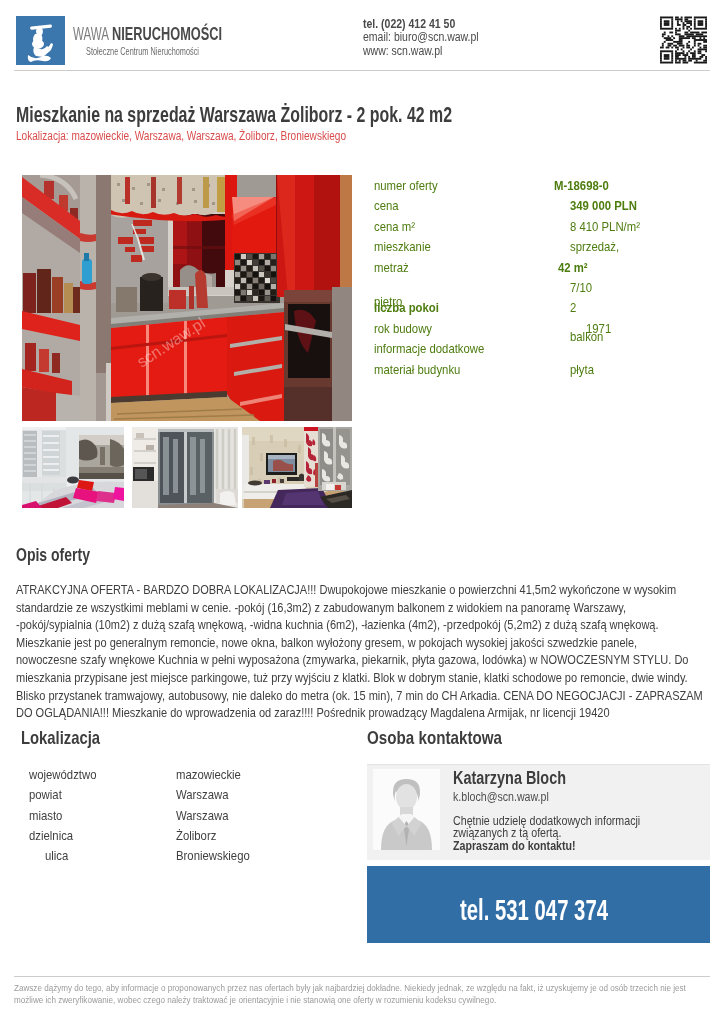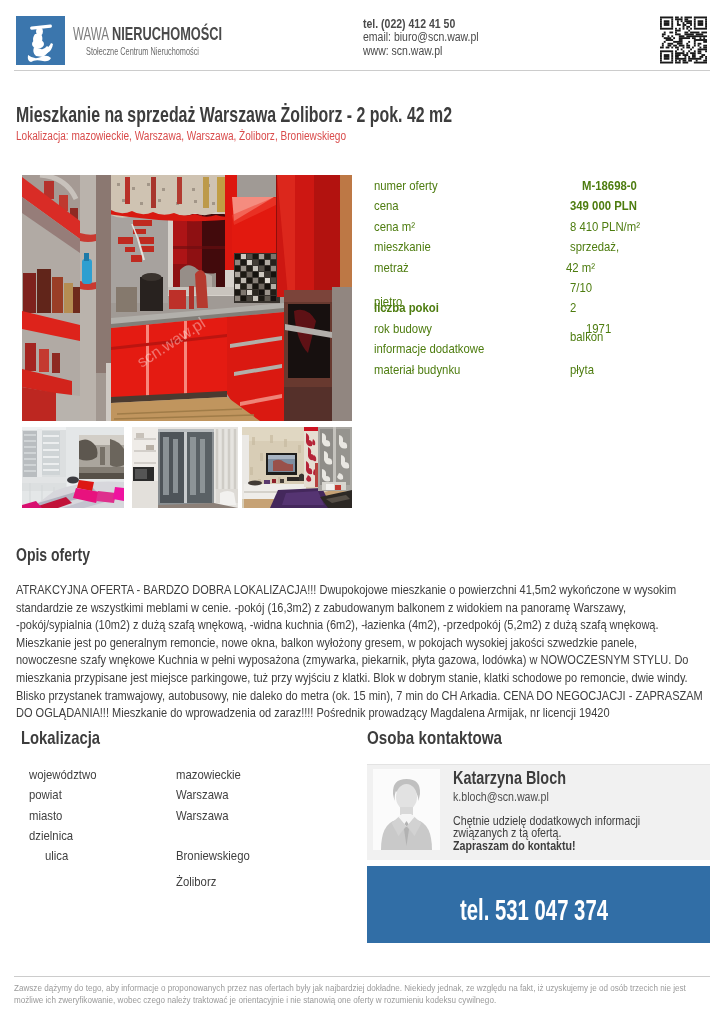--- a/index.html
+++ b/index.html
@@ -418,33 +418,33 @@
   <path d="M89 228 L205 222 L238 246 L89 246 z" fill="#c0955e"></path>
   <path d="M95 239 L220 234" stroke="#a07c48" stroke-width="1.5" fill="none"></path>
   <path d="M92 244 L232 240" stroke="#a07c48" stroke-width="1.5" fill="none"></path>
 
   <text x="152" y="172" font-family="Liberation Sans" font-size="16" fill="#ffffff" opacity="0.38" transform="rotate(-33 152 172)" text-anchor="middle">scn.waw.pl</text>
 </svg>
 
 <div class="abs" style="left:374px;top:178px;width:340px;height:210px;font-size:13.5px;color:#4d7c0f;">
 
   <div class="abs" style="top:0.0px;left:0;white-space:nowrap;"><span class="n">numer oferty</span></div>
-    <div class="abs" style="top:0.0px;left:208px;white-space:nowrap;font-weight:bold;"><span class="n">M-18698-0</span></div>
+    <div class="abs" style="top:0.0px;left:180px;white-space:nowrap;font-weight:bold;"><span class="n">M-18698-0</span></div>
 
   <div class="abs" style="top:20.4px;left:0;white-space:nowrap;"><span class="n">cena</span></div>
     <div class="abs" style="top:20.4px;left:196px;white-space:nowrap;font-weight:bold;"><span class="n">349 000 PLN</span></div>
 
   <div class="abs" style="top:40.8px;left:0;white-space:nowrap;"><span class="n">cena m²</span></div>
     <div class="abs" style="top:40.8px;left:196px;white-space:nowrap;"><span class="n">8 410 PLN/m²</span></div>
 
   <div class="abs" style="top:61.2px;left:0;white-space:nowrap;"><span class="n">mieszkanie</span></div>
     <div class="abs" style="top:61.2px;left:196px;white-space:nowrap;"><span class="n">sprzedaż,</span></div>
 
   <div class="abs" style="top:81.6px;left:0;white-space:nowrap;"><span class="n">metraż</span></div>
-    <div class="abs" style="top:81.6px;left:192px;white-space:nowrap;"><span class="n">42 m²</span></div>
+    <div class="abs" style="top:81.6px;left:184px;white-space:nowrap;font-weight:bold;"><span class="n">42 m²</span></div>
 
   <div class="abs" style="top:116px;left:0;white-space:nowrap;"><span class="n">piętro</span></div>
     <div class="abs" style="top:102.0px;left:196px;white-space:nowrap;"><span class="n">7/10</span></div>
 
   <div class="abs" style="top:122.4px;left:0;white-space:nowrap;font-weight:bold;"><span class="n">liczba pokoi</span></div>
     <div class="abs" style="top:122.4px;left:196px;white-space:nowrap;"><span class="n">2</span></div>
 
   <div class="abs" style="top:142.8px;left:0;white-space:nowrap;"><span class="n">rok budowy</span></div>
     <div class="abs" style="top:142.8px;left:212px;white-space:nowrap;"><span class="n">1971</span></div>
 
@@ -654,21 +654,21 @@
   <div class="abs" style="top:0.0px;left:0;white-space:nowrap;"><span class="n">województwo</span></div>
     <div class="abs" style="top:0.0px;left:147px;white-space:nowrap;"><span class="n">mazowieckie</span></div>
 
   <div class="abs" style="top:20.3px;left:0;white-space:nowrap;"><span class="n">powiat</span></div>
     <div class="abs" style="top:20.3px;left:147px;white-space:nowrap;"><span class="n">Warszawa</span></div>
 
   <div class="abs" style="top:40.6px;left:0;white-space:nowrap;"><span class="n">miasto</span></div>
     <div class="abs" style="top:40.6px;left:147px;white-space:nowrap;"><span class="n">Warszawa</span></div>
 
   <div class="abs" style="top:60.9px;left:0;white-space:nowrap;"><span class="n">dzielnica</span></div>
-    <div class="abs" style="top:60.9px;left:147px;white-space:nowrap;margin-top:46px;"><span class="n">Żoliborz</span></div>
+    <div class="abs" style="top:60.9px;left:147px;white-space:nowrap;"><span class="n">Żoliborz</span></div>
 
   <div class="abs" style="top:81.2px;left:16px;white-space:nowrap;"><span class="n">ulica</span></div>
     <div class="abs" style="top:81.2px;left:147px;white-space:nowrap;"><span class="n">Broniewskiego</span></div>
 </div>
 
 <svg class="abs" style="left:367px;top:724px;" width="220" height="26" viewBox="0 0 220 26">
   <text x="0" y="20" font-family="Liberation Sans" font-size="18.5" font-weight="bold" fill="#3d3d3d" textLength="135" lengthAdjust="spacingAndGlyphs">Osoba kontaktowa</text>
 </svg>
 
 <div class="abs" style="left:367px;top:764px;width:343px;height:96px;background:#f1f1f1;border-top:1px solid #e3e3e3;box-sizing:border-box;"></div>

